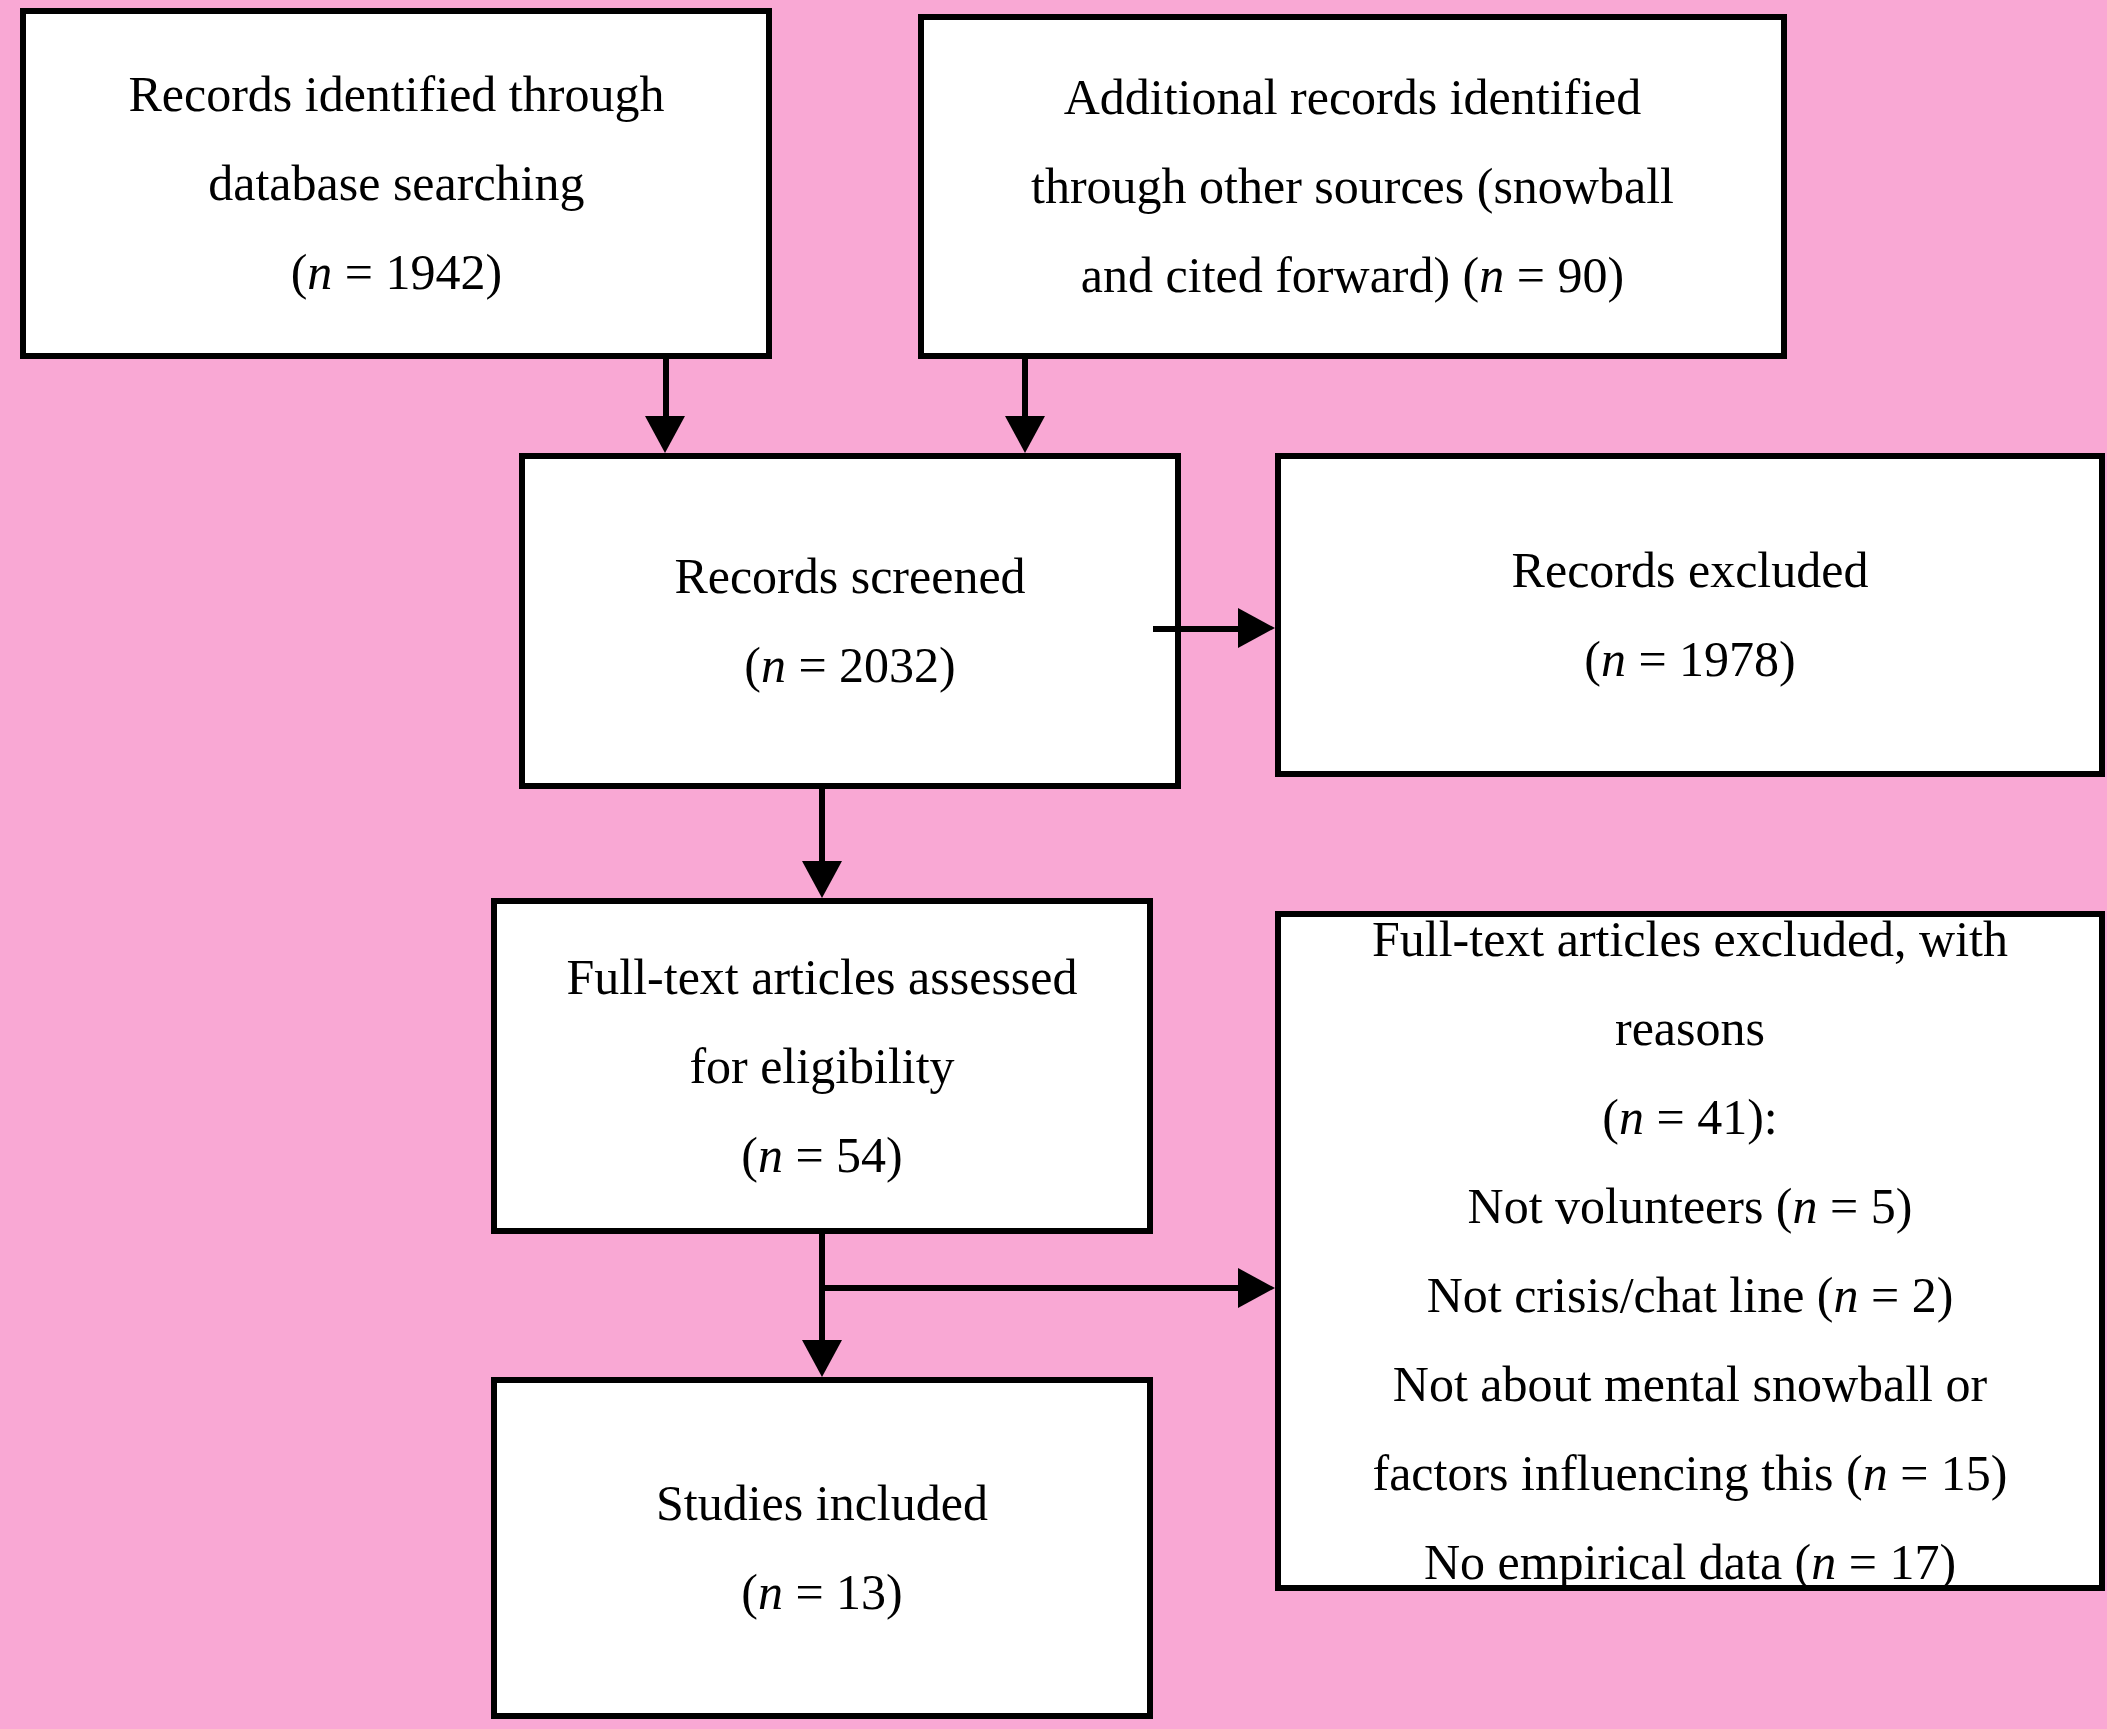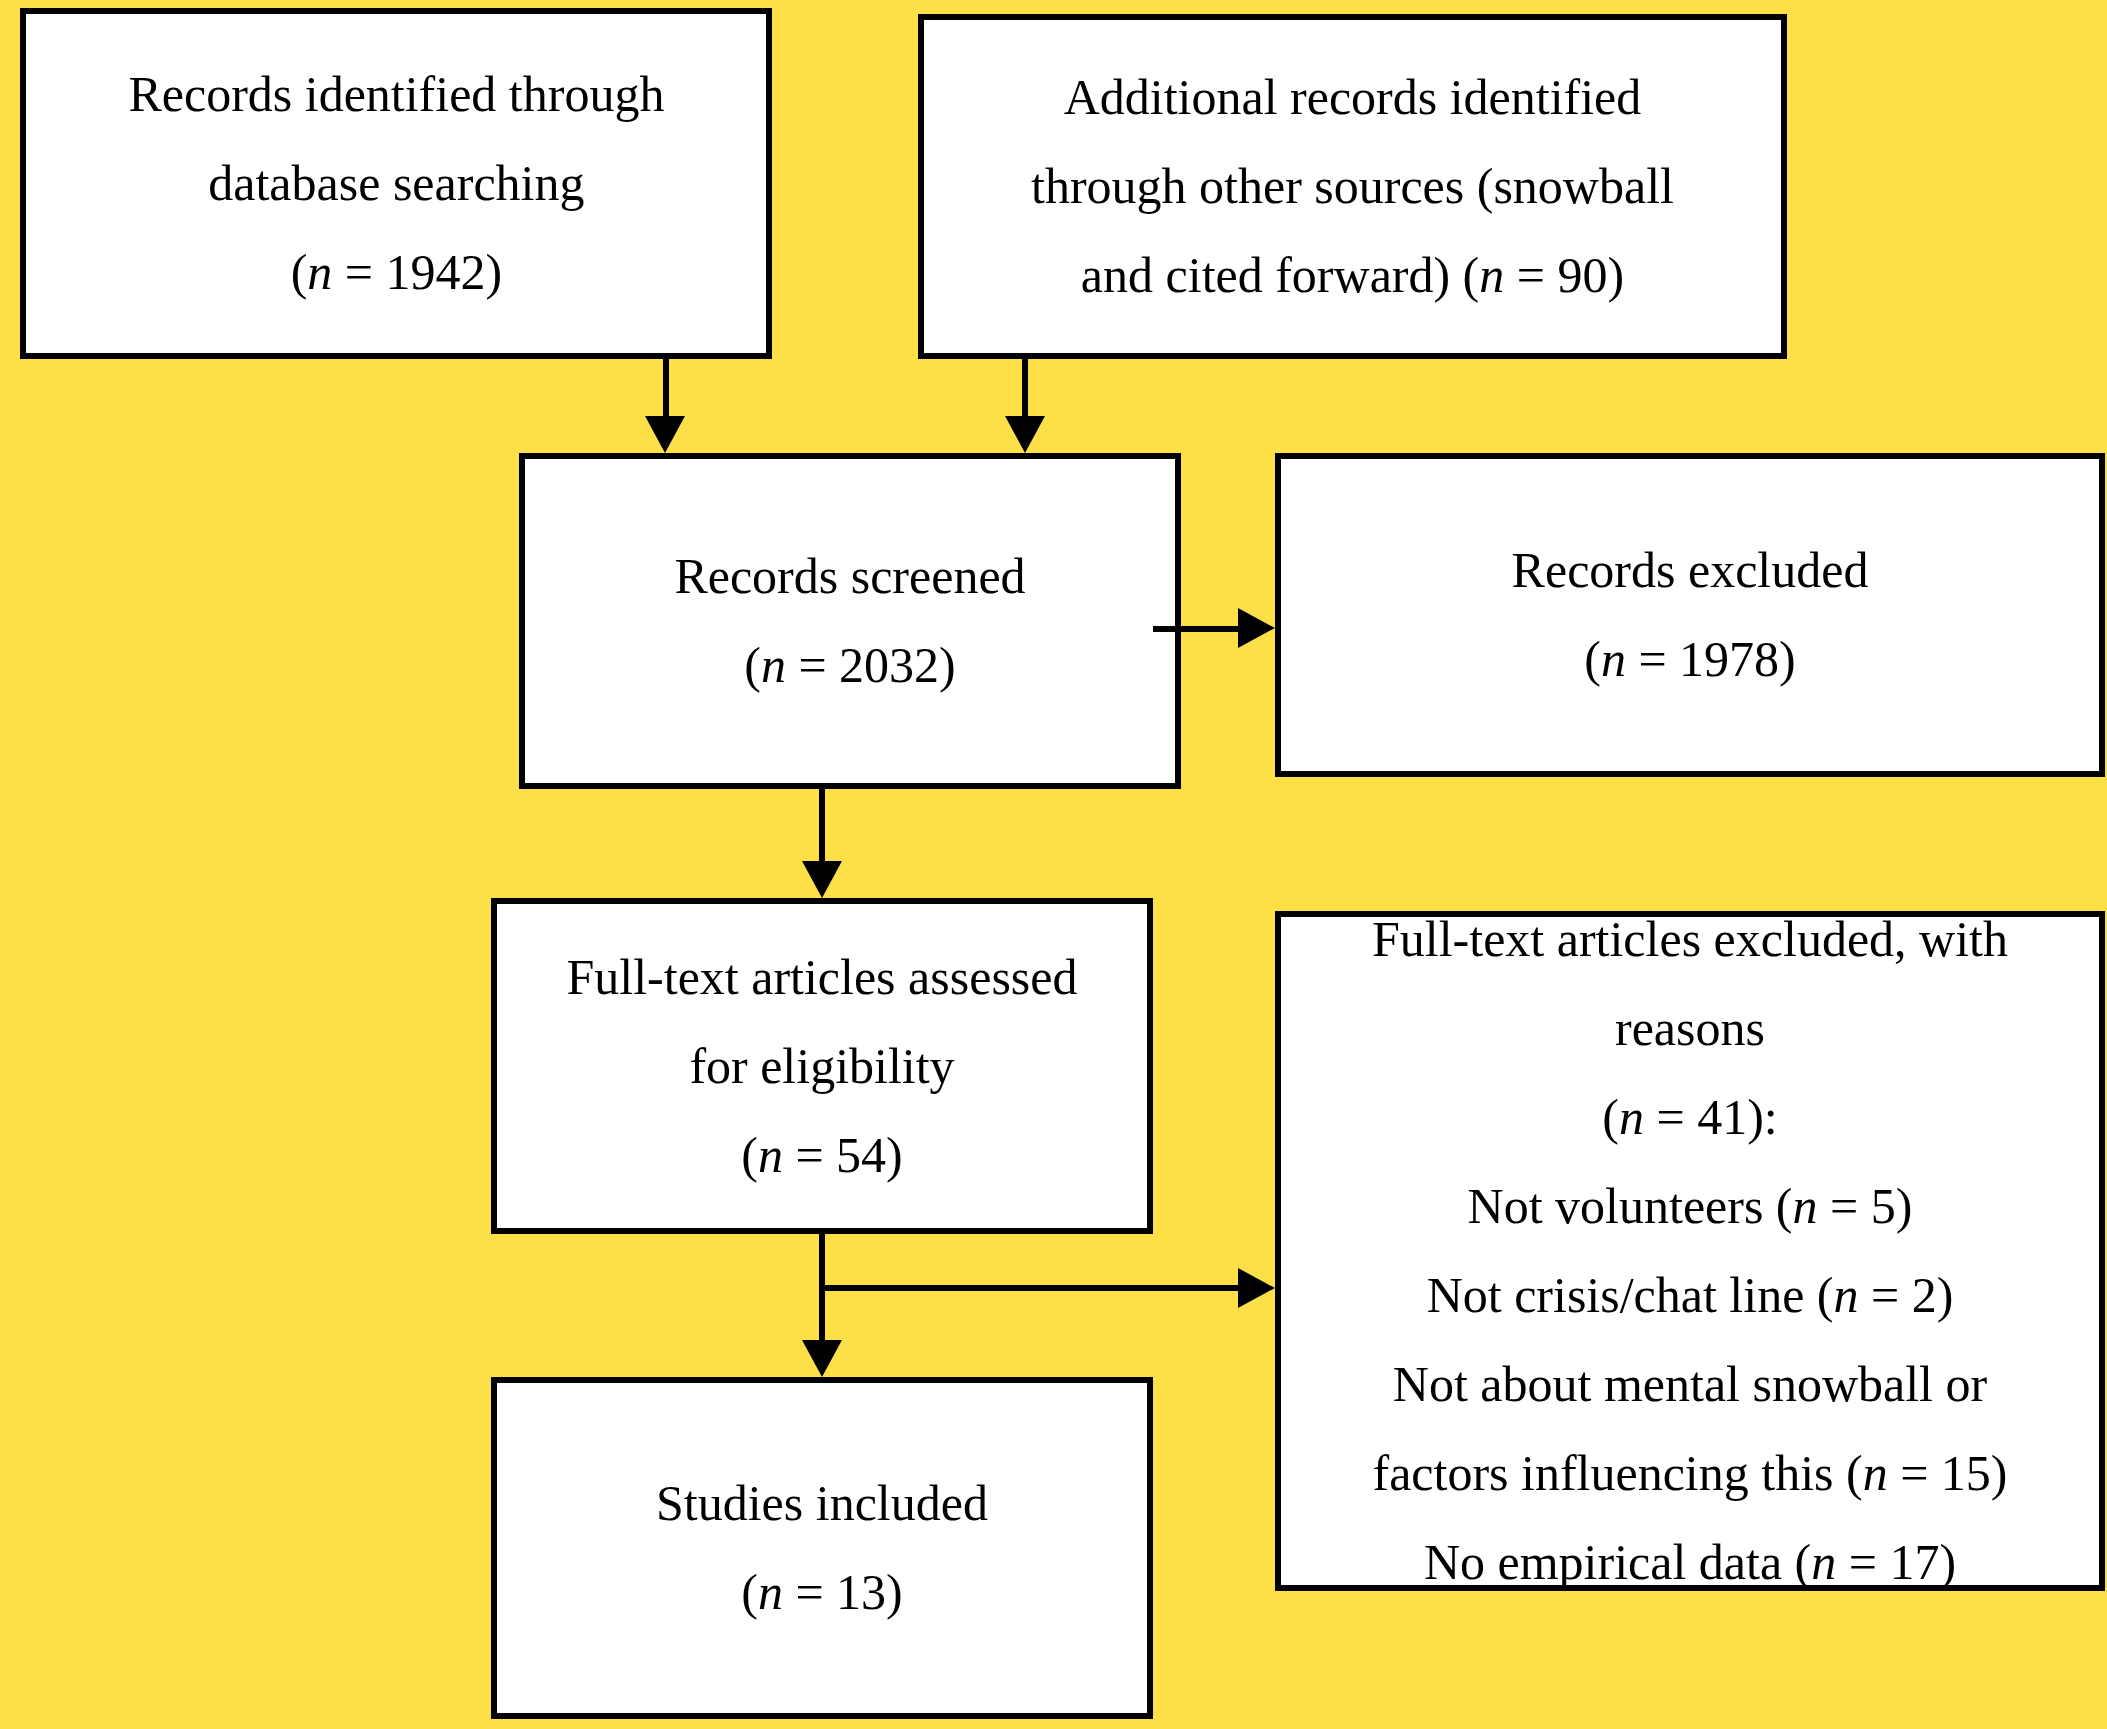--- a/index.html
+++ b/index.html
@@ -1,21 +1,21 @@
 <!DOCTYPE html>
 <html style="font-size:9.6px"><head>
 <meta charset="utf-8">
 <title>PRISMA Flow Diagram</title>
 <style>
   html, body { margin: 0; padding: 0; background: #ffffff; }
   #stage {
     position: relative;
     width: 2108px;
     height: 1729px;
-    background: #fde047;
+    background: #f9a8d4;
     font-family: "Liberation Serif", "DejaVu Serif", serif;
     color: #000000;
   }
   .box {
     position: absolute;
     box-sizing: border-box;
     border: 6px solid #000000;
     background: #ffffff;
     display: flex;
     flex-direction: column;

